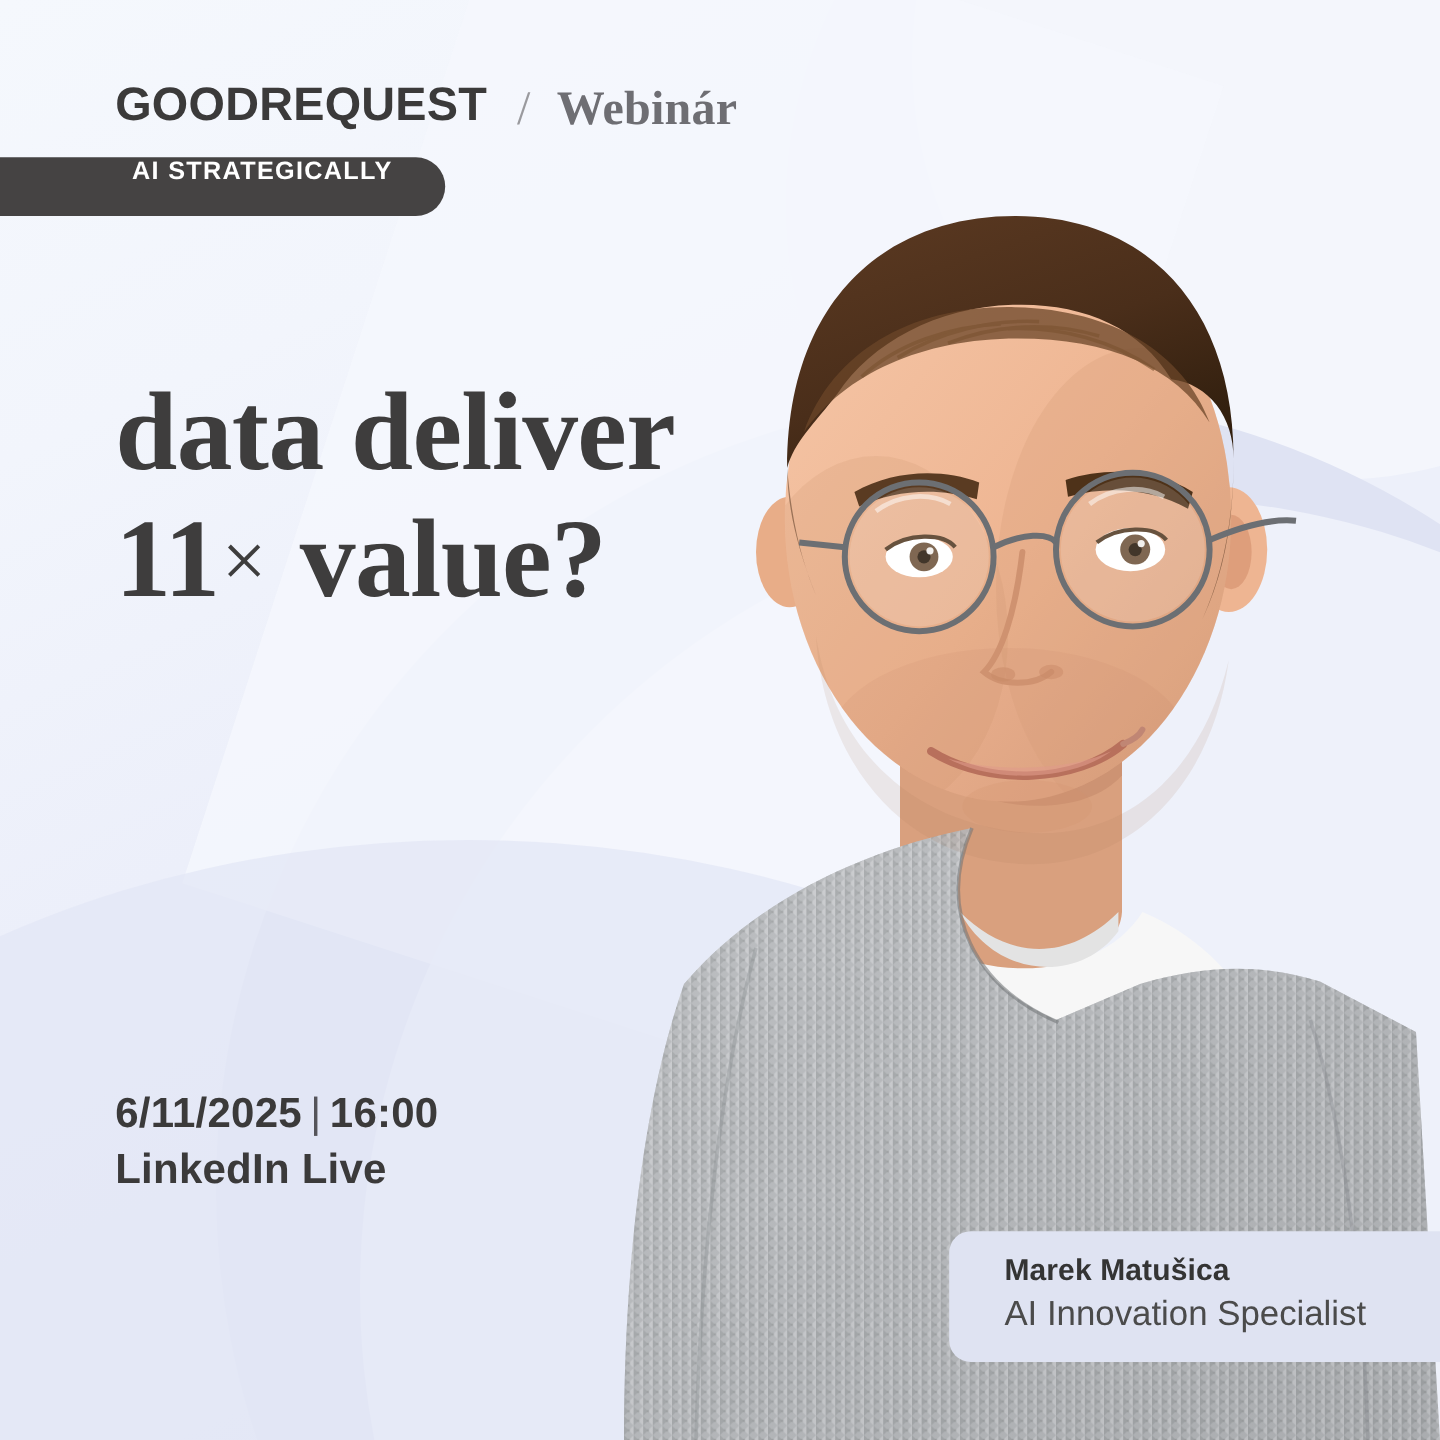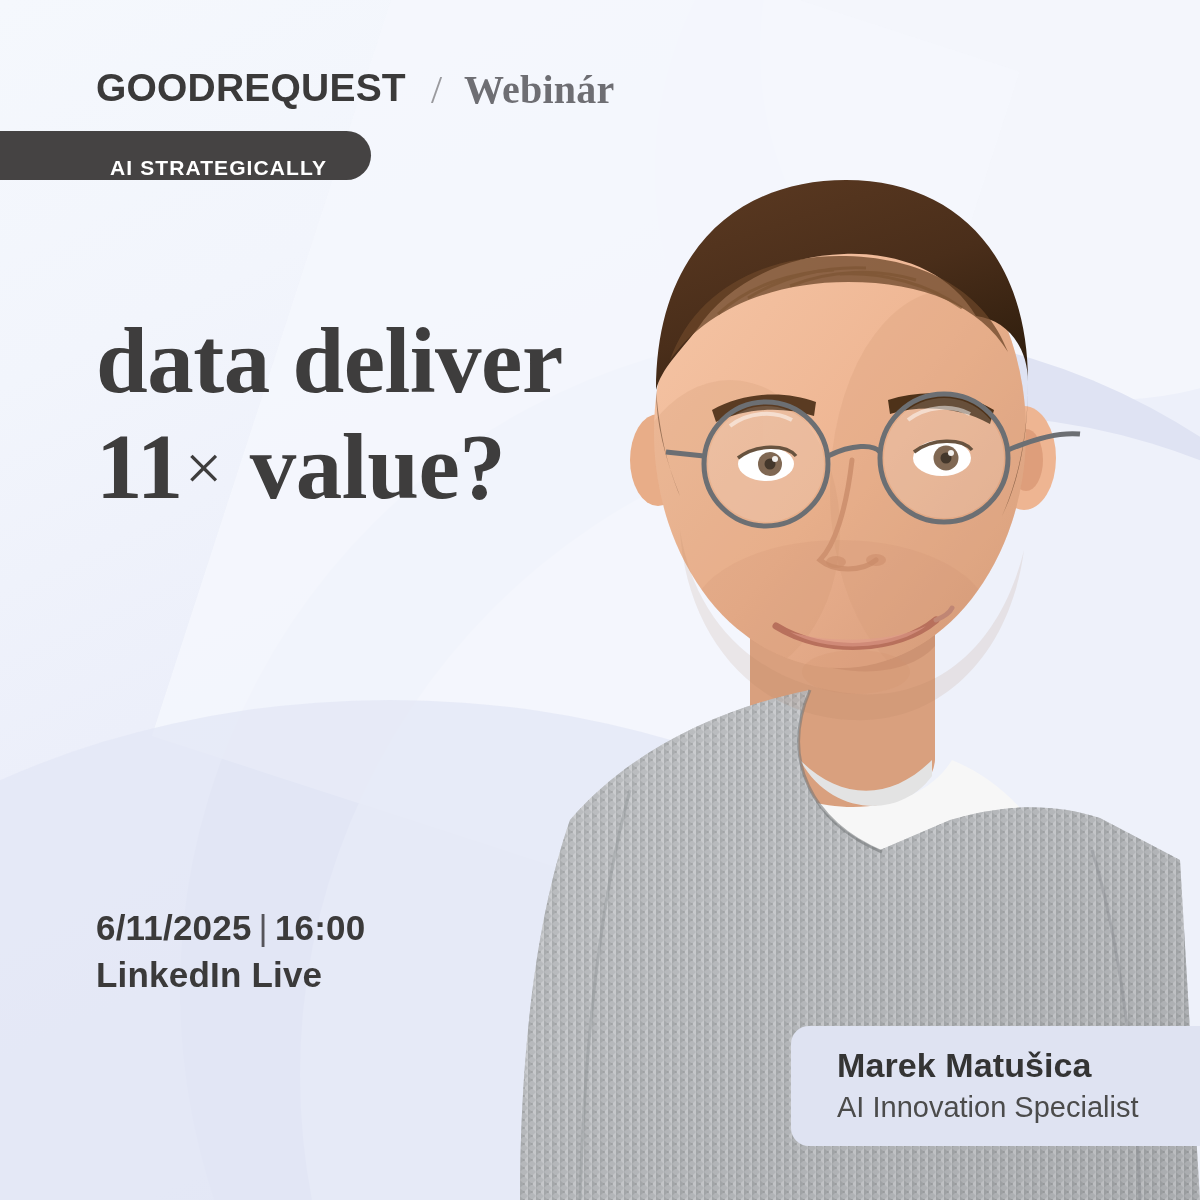--- a/index.html
+++ b/index.html
@@ -134,21 +134,21 @@
   }
 
   
   .badge {
     position: absolute;
     left: 0;
     top: 131px;
     height: 49px;
     padding: 0 44px 0 110px;
     display: flex;
-    align-items: flex-end;
+    align-items: flex-start;
     background: #454343;
     border-top-right-radius: 26px;
     border-bottom-right-radius: 26px;
   }
   .badge-text {
     color: #ffffff;
     font-size: 21px;
     font-weight: 700;
     letter-spacing: 1.1px;
   }
@@ -228,21 +228,21 @@
     top: 1026px;
     width: 409px;
     padding: 18px 0 20px 46px;
     background: #dfe3f2;
     border-top-left-radius: 18px;
     border-bottom-left-radius: 18px;
     box-sizing: border-box;
   }
   .name-card .speaker-name {
     display: block;
-    font-size: 34px;
+    font-size: 25px;
     font-weight: 700;
     color: #343434;
     letter-spacing: 0.1px;
     line-height: 1.25;
   }
   .name-card .speaker-role {
     display: block;
     font-size: 29px;
     font-weight: 400;
     color: #4b4b4b;

